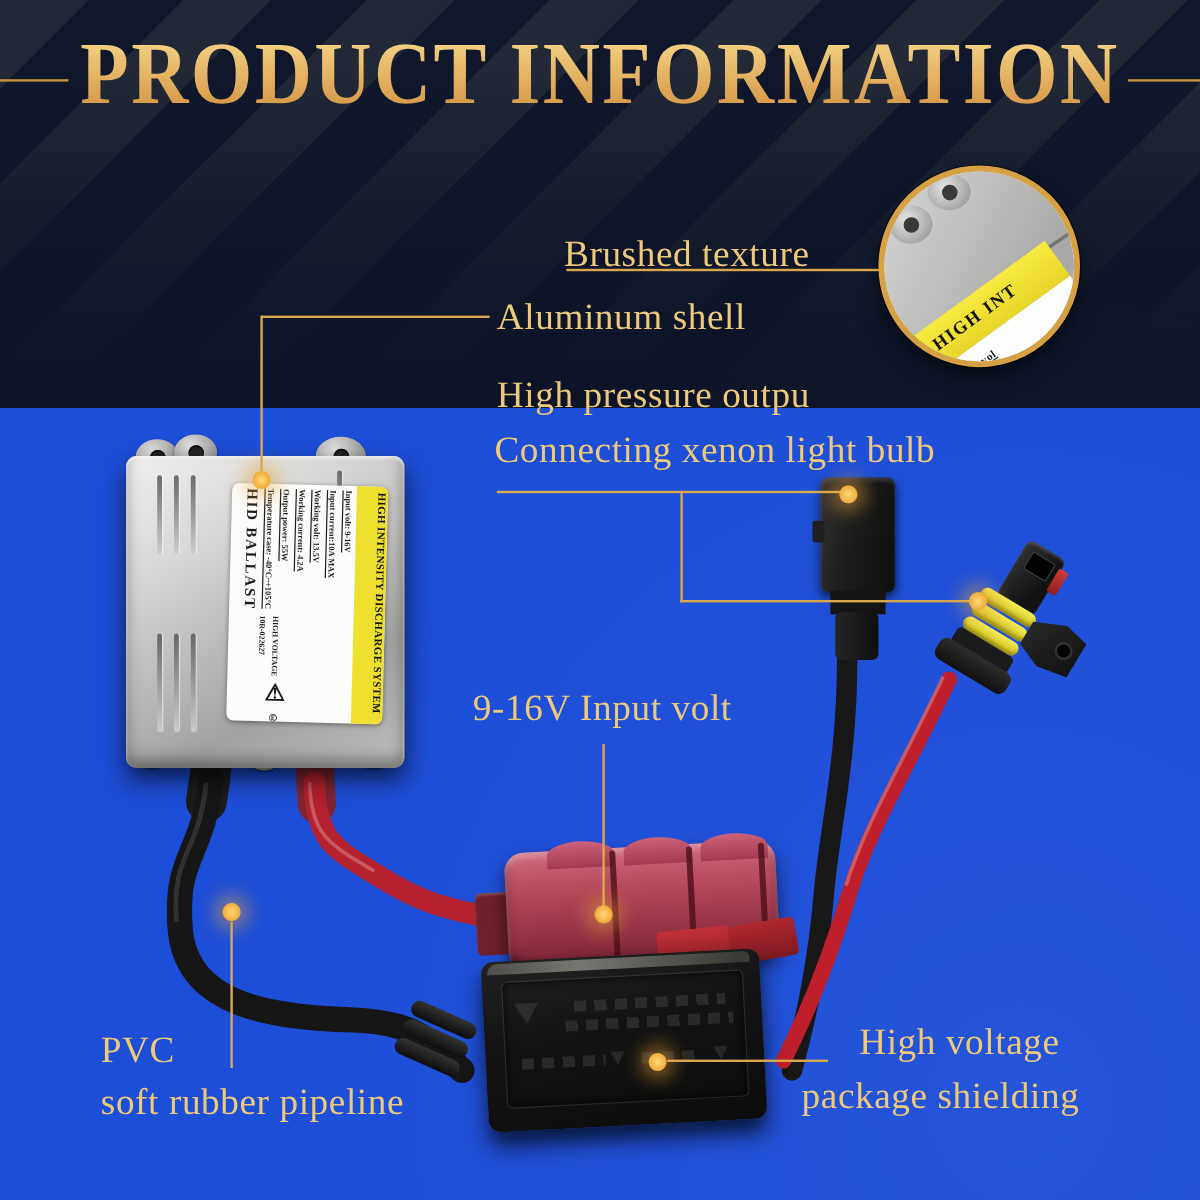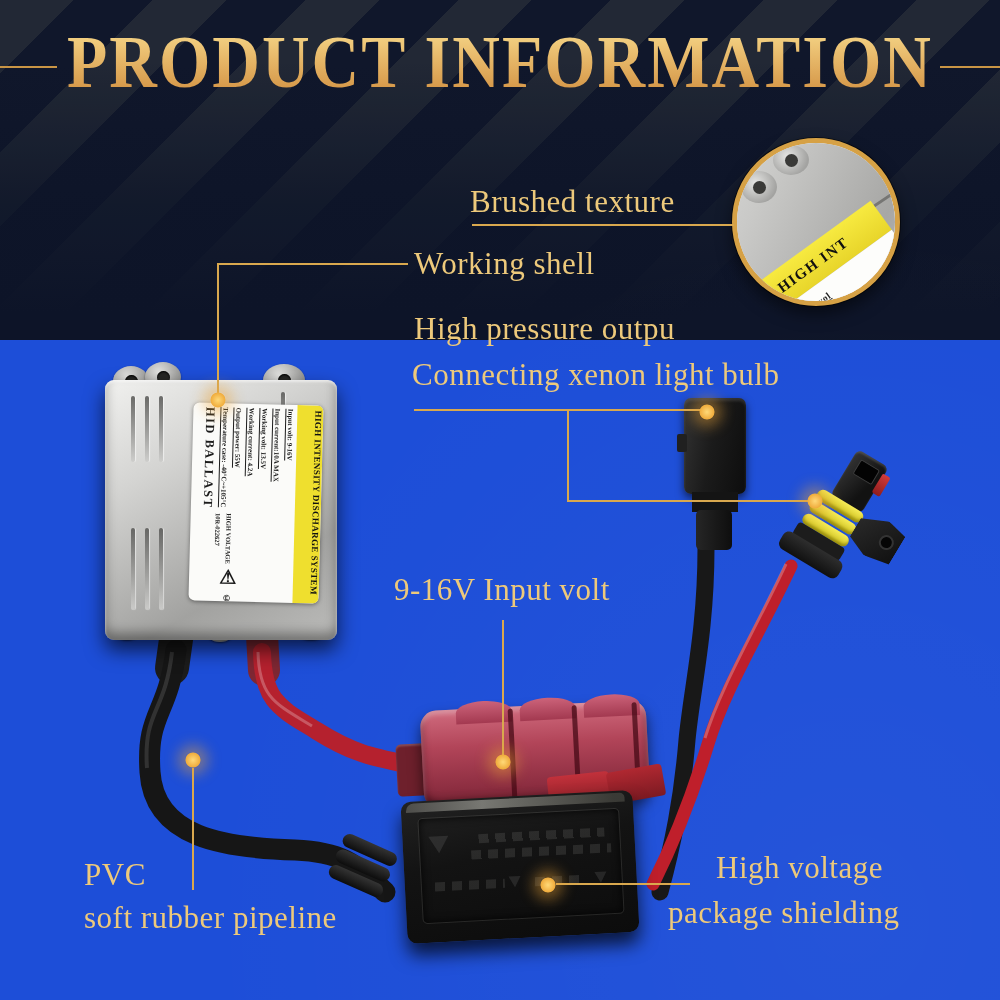--- a/index.html
+++ b/index.html
@@ -286,22 +286,22 @@
   <div class="cline" style="left:192px;top:768px;width:2px;height:122px;"></div>
   <div class="cline" style="left:556px;top:883px;width:134px;height:2px;"></div>
 
   <div class="dot" style="left:210px;top:392px;"></div>
   <div class="dot" style="left:699px;top:404px;"></div>
   <div class="dot" style="left:807px;top:493px;"></div>
   <div class="dot" style="left:495px;top:754px;"></div>
   <div class="dot" style="left:185px;top:752px;"></div>
   <div class="dot" style="left:540px;top:877px;"></div>
 
-  <div class="lbl" style="left:470px;top:184px;text-align:right;">Brushed texture</div>
-  <div class="lbl" style="left:414px;top:246px;">Working shell</div>
+  <div class="lbl" style="left:470px;top:194px;text-align:right;">Brushed texture</div>
+  <div class="lbl" style="left:414px;top:246px;">Aluminum shell</div>
   <div class="lbl" style="left:412px;top:357px;">Connecting xenon light bulb</div>
   <div class="lbl" style="left:414px;top:311px;">High pressure outpu</div>
   <div class="lbl" style="left:394px;top:572px;">9-16V Input volt</div>
   <div class="lbl" style="left:84px;top:857px;">PVC</div>
   <div class="lbl" style="left:84px;top:900px;">soft rubber pipeline</div>
   <div class="lbl" style="left:716px;top:850px;">High voltage</div>
   <div class="lbl" style="left:644px;top:895px;margin-left:24px;">package shielding</div>
 
 </div>
 

